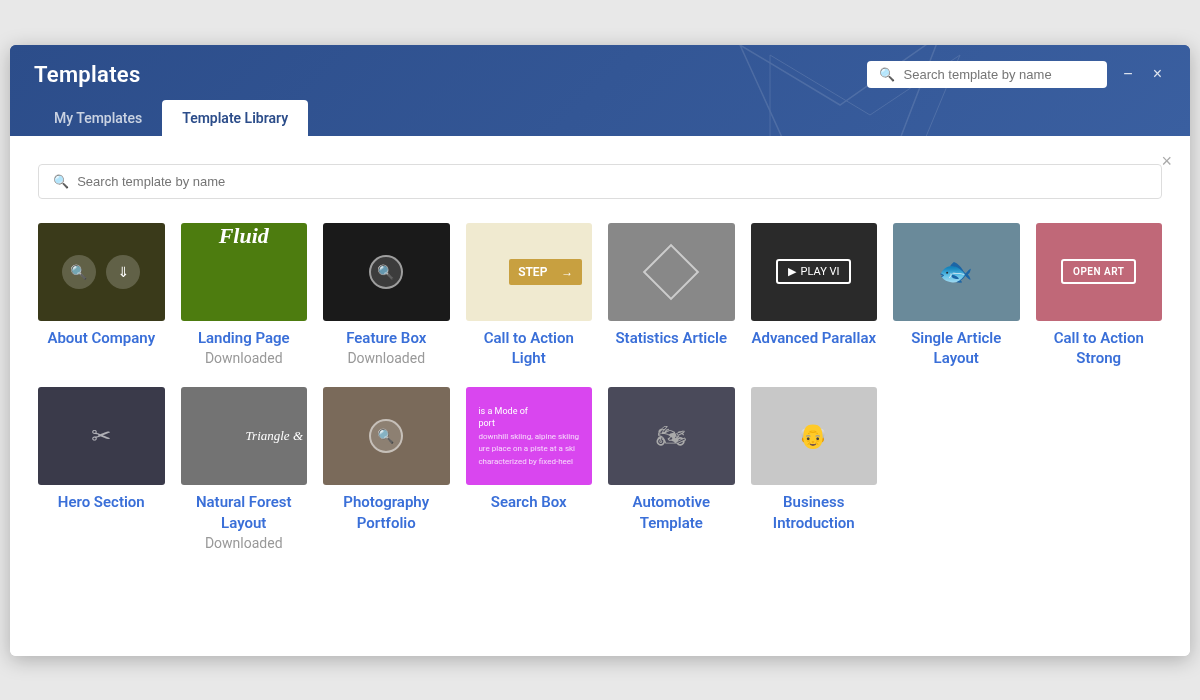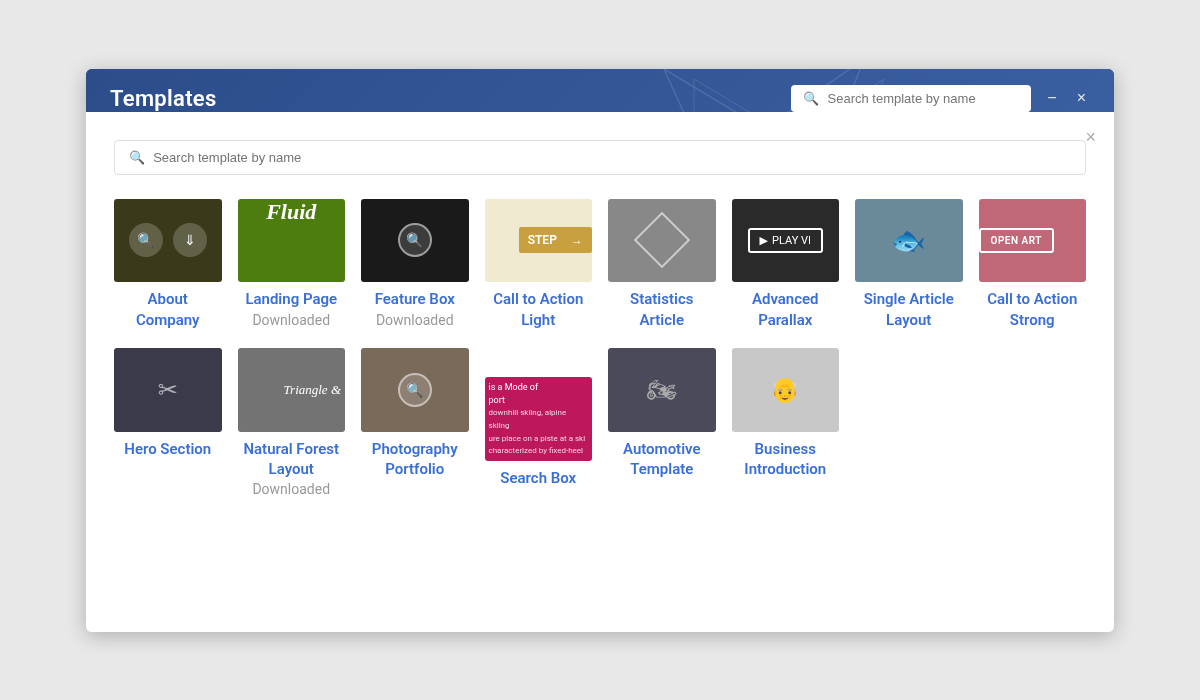--- a/index.html
+++ b/index.html
@@ -5,21 +5,21 @@
     * { box-sizing: border-box; margin: 0; padding: 0; }
     body {
       font-family: -apple-system, BlinkMacSystemFont, 'Segoe UI', Roboto, sans-serif;
       background: #e8e8e8;
       display: flex;
       align-items: center;
       justify-content: center;
       min-height: 100vh;
     }
     .window {
-      width: 1028px;
+      width: 1180px;
       background: #fff;
       border-radius: 6px;
       box-shadow: 0 4px 20px rgba(0,0,0,0.25);
       overflow: hidden;
     }
     
     .header {
       background: #2c4d8a;
       background-image: linear-gradient(135deg, #2c4d8a 0%, #3a5fa0 100%);
       padding: 0 24px;
@@ -208,21 +208,21 @@
     .thumb-single {
       background: #6a8a9a;
       display: flex;
       align-items: center;
       justify-content: center;
     }
     .thumb-cta-strong {
       background: #c06878;
       display: flex;
       align-items: center;
-      justify-content: flex-start;
+      justify-content: center;
     }
     .thumb-hero {
       background: #3a3a4a;
       display: flex;
       align-items: center;
       justify-content: center;
     }
     .thumb-artistic {
       background: #b07a20;
       display: flex;
@@ -235,25 +235,24 @@
       align-items: center;
       justify-content: flex-end;
     }
     .thumb-photography {
       background: #7a6a5a;
       display: flex;
       align-items: center;
       justify-content: center;
     }
     .thumb-article-box {
-      background: #be185d;
-      display: flex;
-      align-items: flex-end;
-      justify-content: center;
-      margin-top: 29px;
+      background: #d946ef;
+      display: flex;
+      align-items: center;
+      justify-content: center;
     }
     .thumb-automotive {
       background: #4a4a5a;
       display: flex;
       align-items: center;
       justify-content: center;
     }
     .thumb-business {
       background: #c8c8c8;
       display: flex;
@@ -388,20 +387,24 @@
       <div class="header-controls">
         <div class="search-box-header">
           <span class="search-icon-sm">🔍</span>
           <input type="text" placeholder="Search template by name" style="">
         </div>
         <button class="win-btn">−</button>
         <button class="win-btn">×</button>
       </div>
     </div>
 
+    <div class="tabs">
+      <div class="tab">My Templates</div>
+      <div class="tab active">Template Library</div>
+    </div>
   </div>
 
   <div class="content">
     <button class="content-close">×</button>
 
     <div class="search-bar">
       <span class="si">🔍</span>
       <input type="text" placeholder="Search template by name" style="">
     </div>
 

